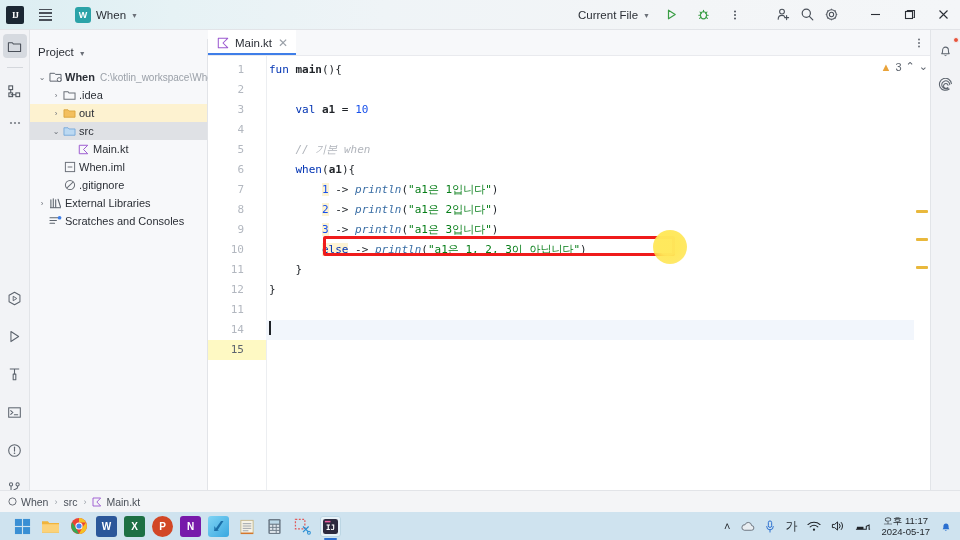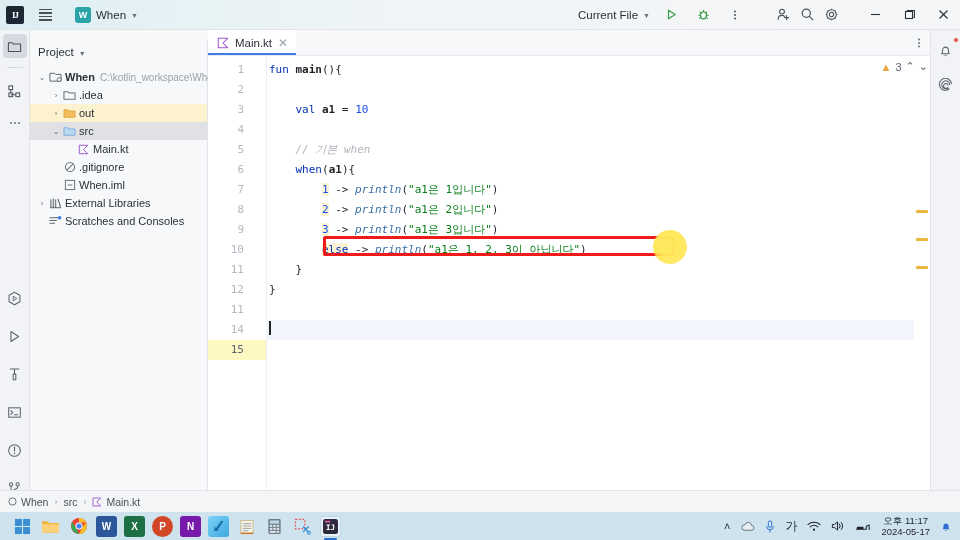--- a/index.html
+++ b/index.html
@@ -411,36 +411,36 @@
               <path d="M1.5 1.5 h10 L6.5 6.5 l5 5 h-10z" fill="none" stroke="#9b59d0" stroke-width="1.15" stroke-linejoin="round"></path>
             </svg>
           </span>
           <span class="tree-label">Main.kt</span>
         </div>
         <div class="tree-row">
           <span style="width:20px;flex:0 0 20px;"></span>
           <span class="arrow"></span>
           <span class="tw-icon">
             <svg width="12" height="12" viewBox="0 0 13 13">
-              <circle cx="6.5" cy="6.5" r="5" fill="none" stroke="#6b7078" stroke-width="1.1"></circle>
-              <path d="M3 10 L10 3" stroke="#6b7078" stroke-width="1.1"></path>
-            </svg>
-          </span>
-          <span class="tree-label">.gitignore</span>
+              <rect x="1.5" y="1.5" width="10" height="10" fill="none" stroke="#6b7078" stroke-width="1.05"></rect>
+              <path d="M4 6.5 h5" stroke="#6b7078" stroke-width="1.05"></path>
+            </svg>
+          </span>
+          <span class="tree-label">When.iml</span>
         </div>
         <div class="tree-row">
           <span style="width:20px;flex:0 0 20px;"></span>
           <span class="arrow"></span>
           <span class="tw-icon">
             <svg width="12" height="12" viewBox="0 0 13 13">
-              <rect x="1.5" y="1.5" width="10" height="10" fill="none" stroke="#6b7078" stroke-width="1.05"></rect>
-              <path d="M4 6.5 h5" stroke="#6b7078" stroke-width="1.05"></path>
-            </svg>
-          </span>
-          <span class="tree-label">When.iml</span>
+              <circle cx="6.5" cy="6.5" r="5" fill="none" stroke="#6b7078" stroke-width="1.1"></circle>
+              <path d="M3 10 L10 3" stroke="#6b7078" stroke-width="1.1"></path>
+            </svg>
+          </span>
+          <span class="tree-label">.gitignore</span>
         </div>
         <div class="tree-row">
           <span style="width:6px;flex:0 0 6px;"></span>
           <span class="arrow">›</span>
           <span class="tw-icon">
             <svg width="13" height="12" viewBox="0 0 14 13">
               <path d="M2 3 v8 M4.6 2 v9 M7.2 3 v8 M9.8 2.4 l2.6 8.2" fill="none" stroke="#5d646e" stroke-width="1.15" stroke-linecap="round"></path>
               <path d="M1 11.6 h12" stroke="#5d646e" stroke-width="1.1"></path>
             </svg>
           </span>

